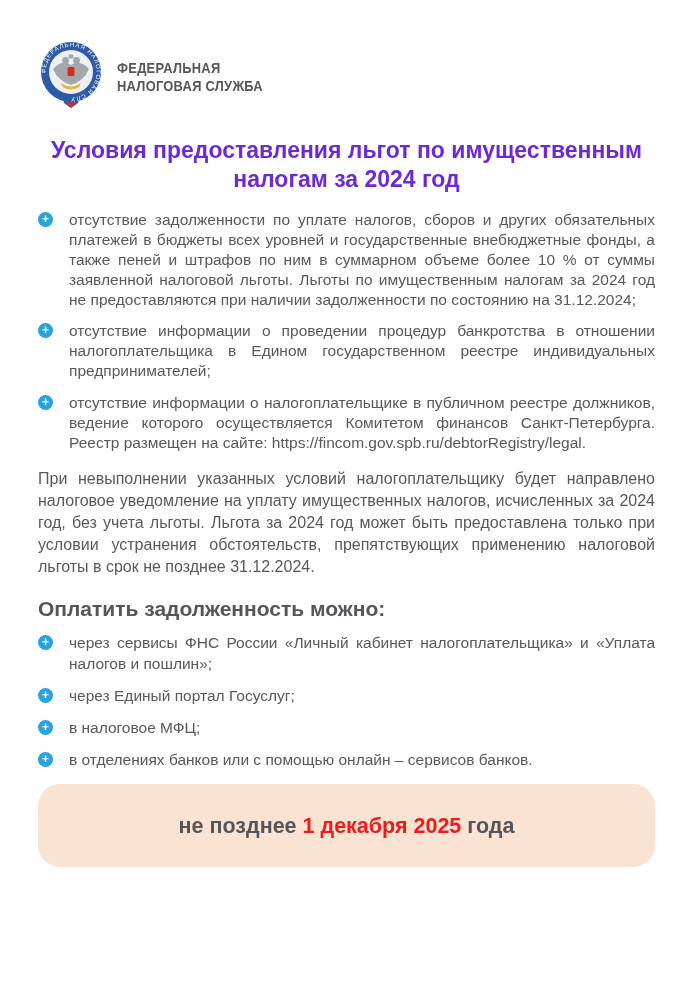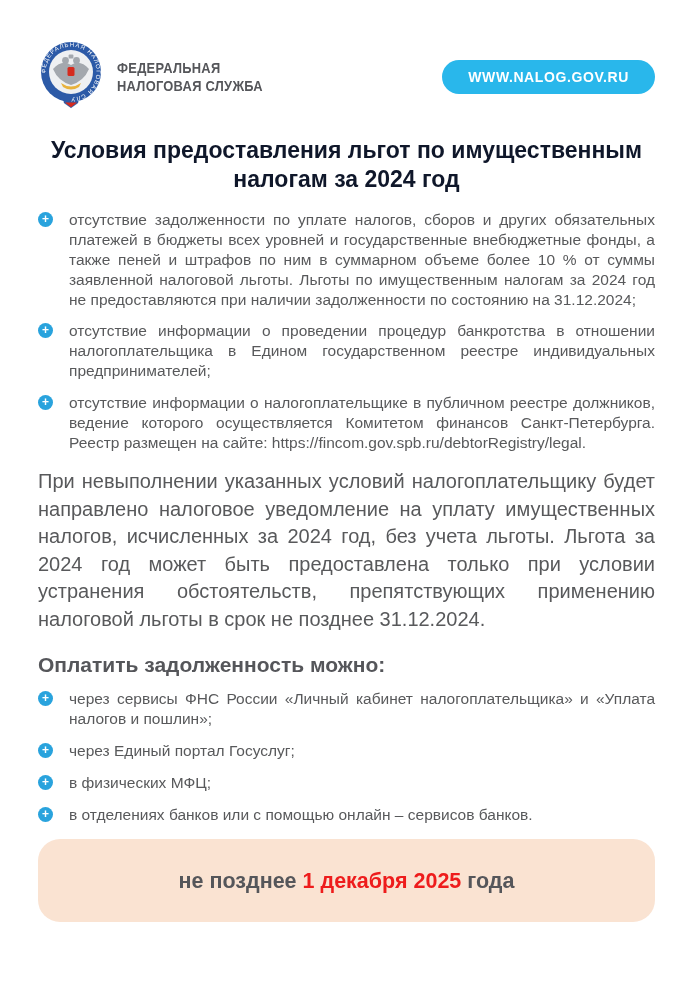--- a/index.html
+++ b/index.html
@@ -18,33 +18,33 @@
     color:#55565a; text-transform:uppercase; transform:scaleX(0.92); transform-origin:left center;
   }
   .site-btn {
     background:var(--accent-blue,#29b7eb); color:#fff; border:none; cursor:pointer;
     font-family:"Liberation Sans",sans-serif; font-weight:bold; font-size:14px;
     letter-spacing:0.6px; padding:9px 26px; border-radius:17px;
   }
   
   .title {
     text-align:center; font-weight:bold; font-size:23px; line-height:1.25;
-    color:#0f172a; margin:18px auto 16px; max-width:600px;
+    color:#6d28d9; margin:18px auto 16px; max-width:600px;
   }
   
   .intro { font-weight:bold; font-size:15.5px; line-height:1.3; text-align:justify; margin-top:20px; color:#55565a; }
   ul.bullets { list-style:none; margin-top:14px; }
   ul.bullets li { display:flex; gap:16px; margin-bottom:11px; }
   .plus {
     flex:0 0 15px; width:15px; height:15px; margin-top:2px; border-radius:50%;
     background:var(--bullet-blue,#29a3dd); color:#fff; font-size:12px; font-weight:bold;
     line-height:15px; text-align:center;
   }
   .li-text { flex:1; font-size:15.5px; line-height:1.3; text-align:justify; }
-  .para { font-size:20px; line-height:1.38; text-align:justify; margin-top:15px; }
+  .para { font-size:16px; line-height:1.38; text-align:justify; margin-top:15px; }
   .pay-heading { font-weight:bold; font-size:21px; margin-top:19px; color:#55565a; }
   ul.bullets.pay { margin-top:12px; }
   ul.bullets.pay li { margin-bottom:12px; }
   
   .deadline {
     background:var(--peach,#fae3d2); border-radius:22px; margin-top:14px;
     padding:25px 20px 23px; text-align:center;
   }
   .deadline p { font-weight:bold; font-size:21.5px; line-height:1.6; color:#55565a; }
   .red { color:var(--alert-red,#ee1c1c);margin-top:44px; }
@@ -79,21 +79,20 @@
           <rect x="30.6" y="13.5" width="4.8" height="4" rx="1"></rect>
         </g>
         <rect x="29.5" y="26" width="7" height="9" rx="1.5" fill="#d52b1e"></rect>
         <path d="M23 42 Q33 49 43 42 L41 46 Q33 51 25 46 Z" fill="#e8b23c"></path>
       </svg>
       <div class="logo-text">
         <div>ФЕДЕРАЛЬНАЯ</div>
         <div>НАЛОГОВАЯ СЛУЖБА</div>
       </div>
     </div>
-    <button class="site-btn">WWW.NALOG.GOV.RU</button>
   </div>
 
   <h1 class="title">Условия предоставления льгот по имущественным налогам за 2024 год</h1>
 
 
   <ul class="bullets">
     <li>
       <span class="plus">+</span>
       <span class="li-text">отсутствие задолженности по уплате налогов, сборов и других обязательных платежей в бюджеты всех уровней и государственные внебюджетные фонды, а также пеней и штрафов по ним в суммарном объеме более 10 % от суммы заявленной налоговой льготы. Льготы по имущественным налогам за 2024 год не предоставляются при наличии задолженности по состоянию на 31.12.2024;</span>
     </li>
@@ -114,21 +113,21 @@
     <li>
       <span class="plus">+</span>
       <span class="li-text">через сервисы ФНС России «Личный кабинет налогоплательщика» и «Уплата налогов и пошлин»;</span>
     </li>
     <li>
       <span class="plus">+</span>
       <span class="li-text">через Единый портал Госуслуг;</span>
     </li>
     <li>
       <span class="plus">+</span>
-      <span class="li-text">в физических МФЦ;</span>
+      <span class="li-text">в налоговое МФЦ;</span>
     </li>
     <li>
       <span class="plus">+</span>
       <span class="li-text">в отделениях банков или с помощью онлайн – сервисов банков.</span>
     </li>
   </ul>
 
   <div class="deadline">
     <p><span>не позднее </span><span class="red">1 декабря 2025</span><span> года</span></p>
   </div>

